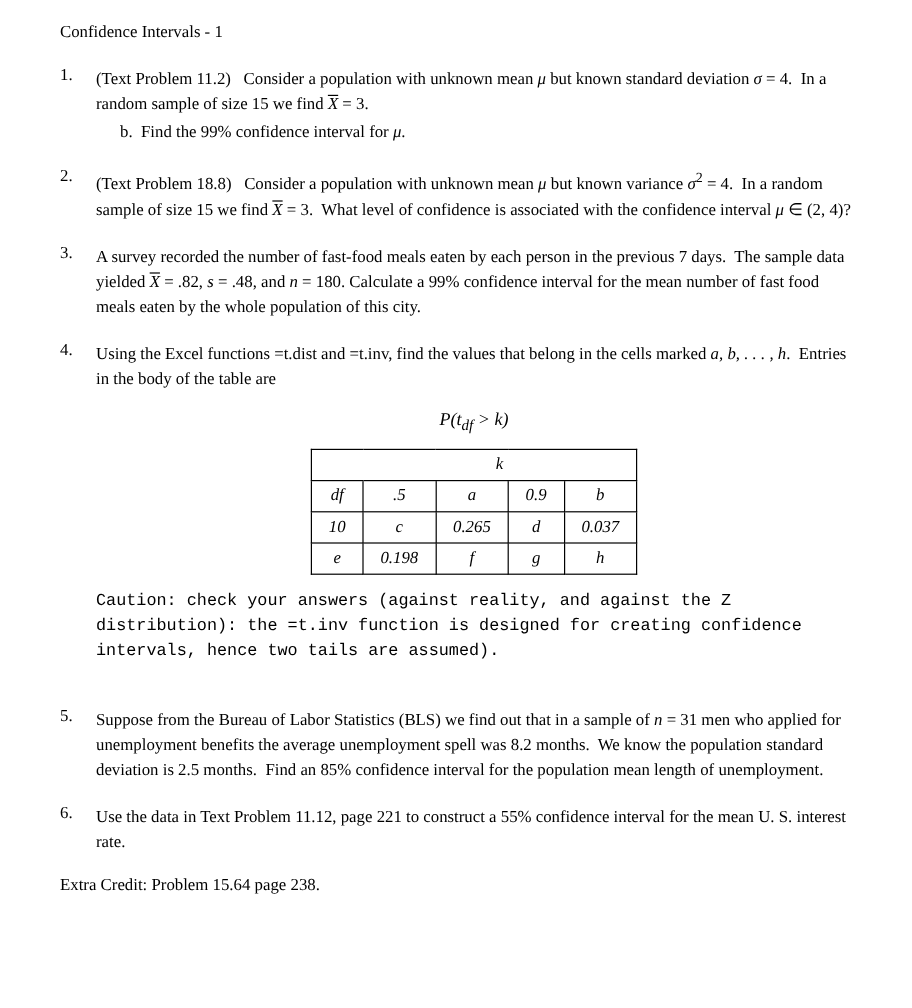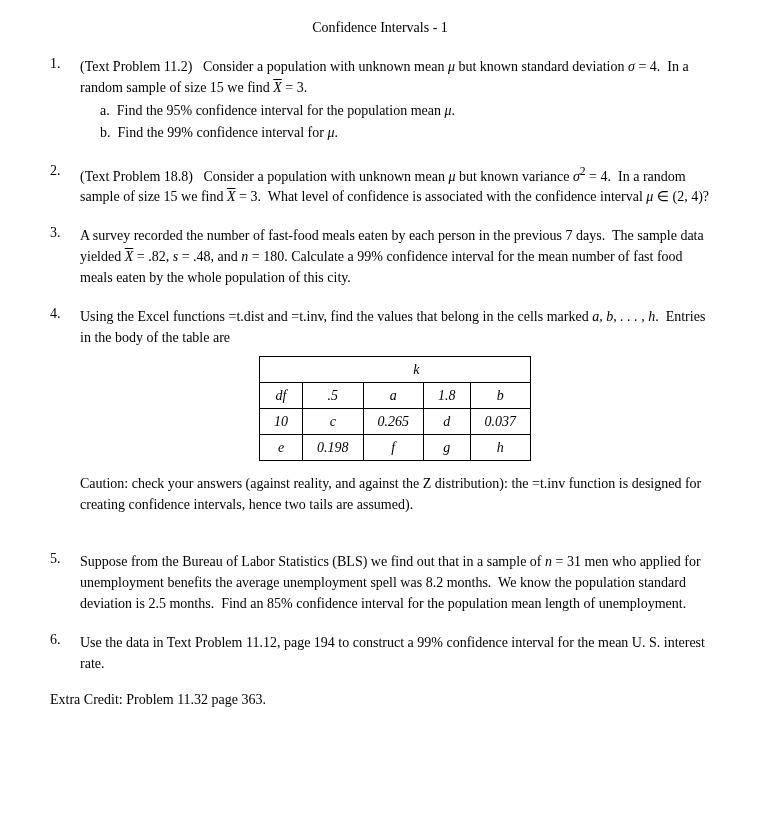--- a/index.html
+++ b/index.html
@@ -10,21 +10,20 @@
     body {
       background: #fff;
       font-family: "Times New Roman", Times, serif;
       font-size: 14px;
       color: #000;
       width: 760px;
       min-height: 840px;
       padding: 20px 50px 30px 50px;
     }
     .page-title {
-      text-align: center;
       font-size: 14px;
       margin-bottom: 20px;
     }
     .problem {
       margin-bottom: 18px;
     }
     .problem-header {
       display: flex;
       gap: 0;
     }
@@ -70,39 +69,39 @@
       padding: 2px 14px;
       text-align: center;
       font-style: italic;
       min-width: 38px;
     }
     .caution-text {
       font-size: 14px;
       line-height: 1.5;
       margin-bottom: 18px;
       margin-left: 0px;
+      font-family: Liberation Mono, monospace;
     }
     .extra-credit {
       margin-top: 10px;
       font-size: 14px;
     }
   </style>
 </head>
 <body>
 
 <div class="page-title">Confidence Intervals - 1</div>
 
 <div class="problem">
   <div class="problem-header">
     <div class="problem-number">1.</div>
     <div class="problem-content">
       <span>(Text Problem 11.2)</span>&nbsp;&nbsp;
       Consider a population with unknown mean <span class="math">μ</span> but known standard deviation <span class="math">σ</span> = 4.&nbsp; In a random sample of size 15 we find <span class="math"><span class="overline">X</span></span> = 3.
       <div class="sub-items">
-        <div class="sub-item">a.&nbsp;&nbsp;Find the 95% confidence interval for the population mean <span class="math">μ</span>.</div>
         <div class="sub-item">b.&nbsp;&nbsp;Find the 99% confidence interval for <span class="math">μ</span>.</div>
       </div>
     </div>
   </div>
 </div>
 
 <div class="problem">
   <div class="problem-header">
     <div class="problem-number">2.</div>
     <div class="problem-content">
@@ -119,32 +118,35 @@
       A survey recorded the number of fast-food meals eaten by each person in the previous 7 days.&nbsp; The sample data yielded <span class="math"><span class="overline">X</span></span> = .82, <span class="math">s</span> = .48, and <span class="math">n</span> = 180. Calculate a 99% confidence interval for the mean number of fast food meals eaten by the whole population of this city.
     </div>
   </div>
 </div>
 
 <div class="problem">
   <div class="problem-header">
     <div class="problem-number">4.</div>
     <div class="problem-content">
       Using the Excel functions =t.dist and =t.inv, find the values that belong in the cells marked <span class="math">a, b, . . . , h</span>.&nbsp; Entries in the body of the table are
+      <div class="prob-formula">
+        <span class="math">P</span>(<span class="math">t</span><sub><span class="math">df</span></sub> &gt; <span class="math">k</span>)
+      </div>
       <div class="table-container">
         <table class="prob-table">
           <tbody>
               <tr>
             <td style="border-right:none; border-bottom:1px solid #000;"></td>
             <td colspan="4" style="border-left:none;"><span class="math">k</span></td>
           </tr>
           <tr>
             <td><span class="math">df</span></td>
             <td>.5</td>
             <td><span class="math">a</span></td>
-            <td>1.8</td>
+            <td>0.9</td>
             <td><span class="math">b</span></td>
           </tr>
           <tr>
             <td>10</td>
             <td><span class="math">c</span></td>
             <td>0.265</td>
             <td><span class="math">d</span></td>
             <td>0.037</td>
           </tr>
           <tr>
@@ -170,18 +172,18 @@
     <div class="problem-content">
       Suppose from the Bureau of Labor Statistics (BLS) we find out that in a sample of <span class="math">n</span> = 31 men who applied for unemployment benefits the average unemployment spell was 8.2 months.&nbsp; We know the population standard deviation is 2.5 months.&nbsp; Find an 85% confidence interval for the population mean length of unemployment.
     </div>
   </div>
 </div>
 
 <div class="problem">
   <div class="problem-header">
     <div class="problem-number">6.</div>
     <div class="problem-content">
-      Use the data in Text Problem 11.12, page 194 to construct a 99% confidence interval for the mean U. S. interest rate.
+      Use the data in Text Problem 11.12, page 221 to construct a 55% confidence interval for the mean U. S. interest rate.
     </div>
   </div>
 </div>
 
-<div class="extra-credit">Extra Credit: Problem 11.32 page 363.</div>
+<div class="extra-credit">Extra Credit: Problem 15.64 page 238.</div>
 
 </body></html>

